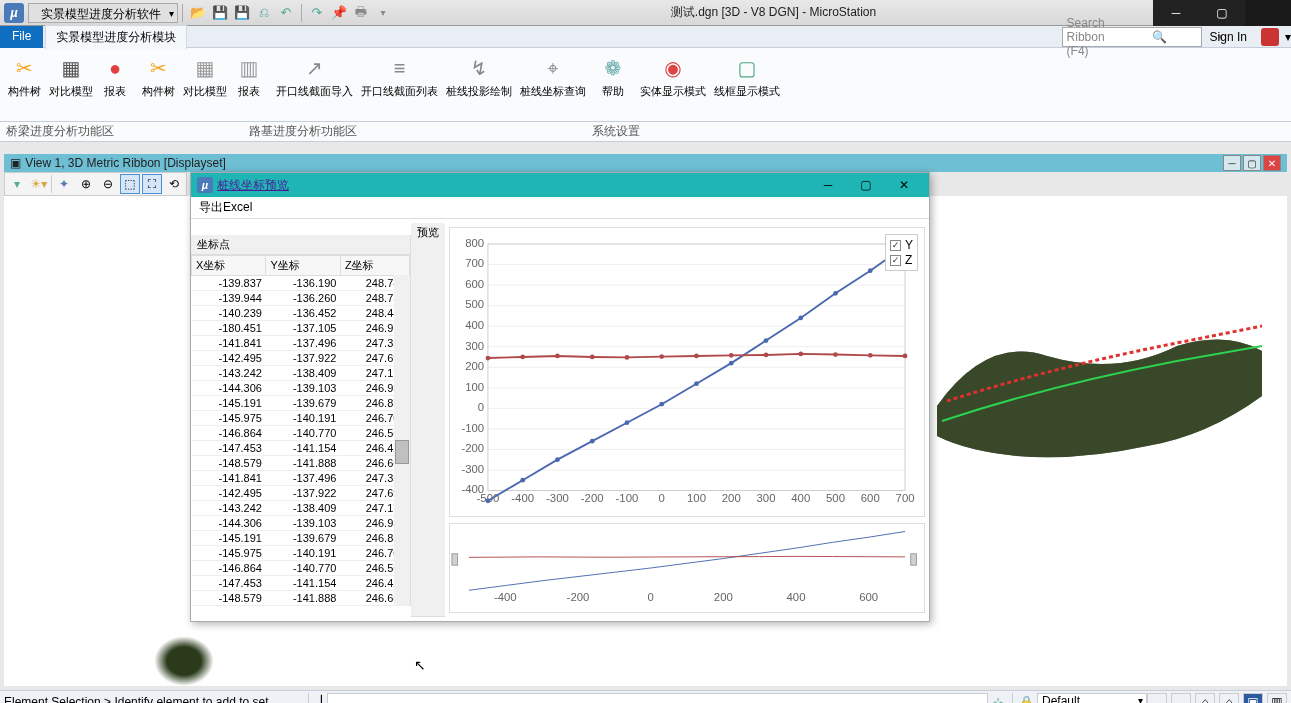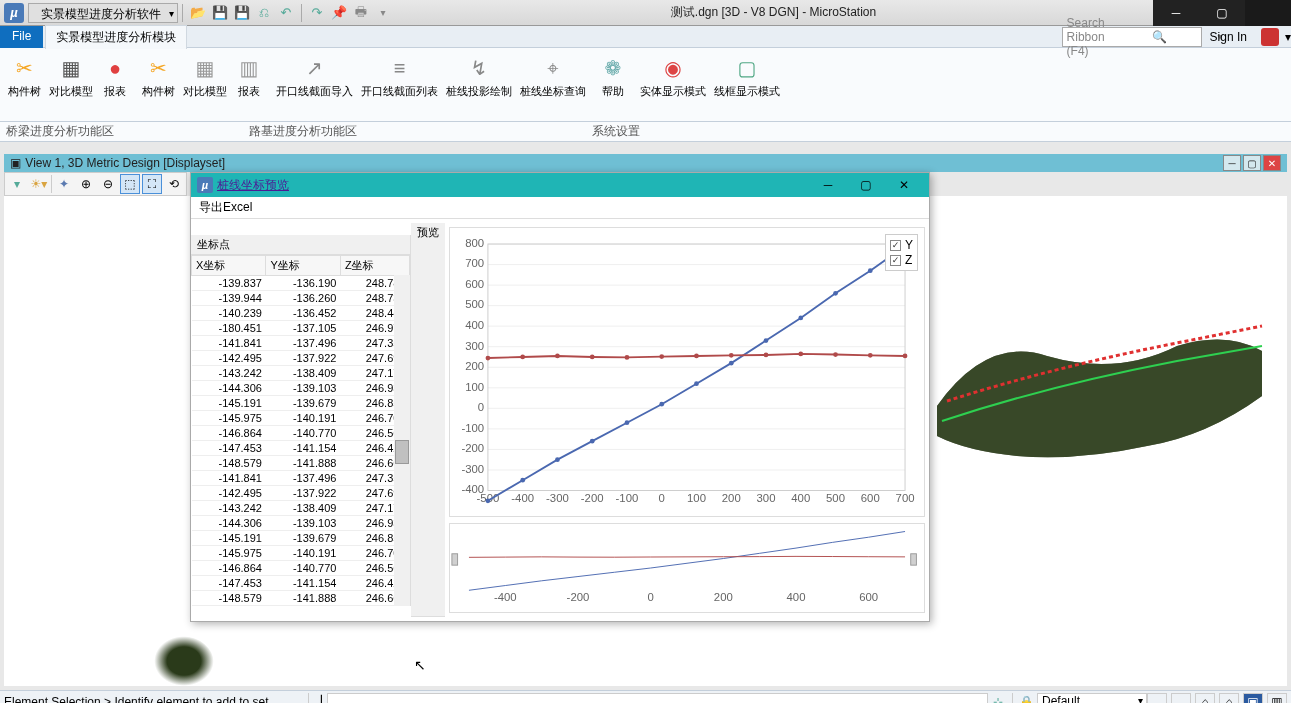--- a/index.html
+++ b/index.html
@@ -195,21 +195,21 @@
 </div>
 <div class="ribbon-groups">
   <div style="width:120px">桥梁进度分析功能区</div>
   <div style="width:340px">路基进度分析功能区</div>
   <div style="width:260px">系统设置</div>
 </div>
 
 <div class="workspace">
   <div class="view-header">
     <span style="margin-right:4px">▣</span>
-    <span>View 1, 3D Metric Design [Displayset]</span>
+    <span>View 1, 3D Metric Ribbon [Displayset]</span>
     <div class="vc">
       <span>─</span>
       <span>▢</span>
       <span class="cl">✕</span>
     </div>
   </div>
 
   <div class="view-toolbar">
     <div class="vtbtn" style="color:#5a9">▾</div>
     <div class="vtbtn" style="color:#d9a441">☀▾</div>

